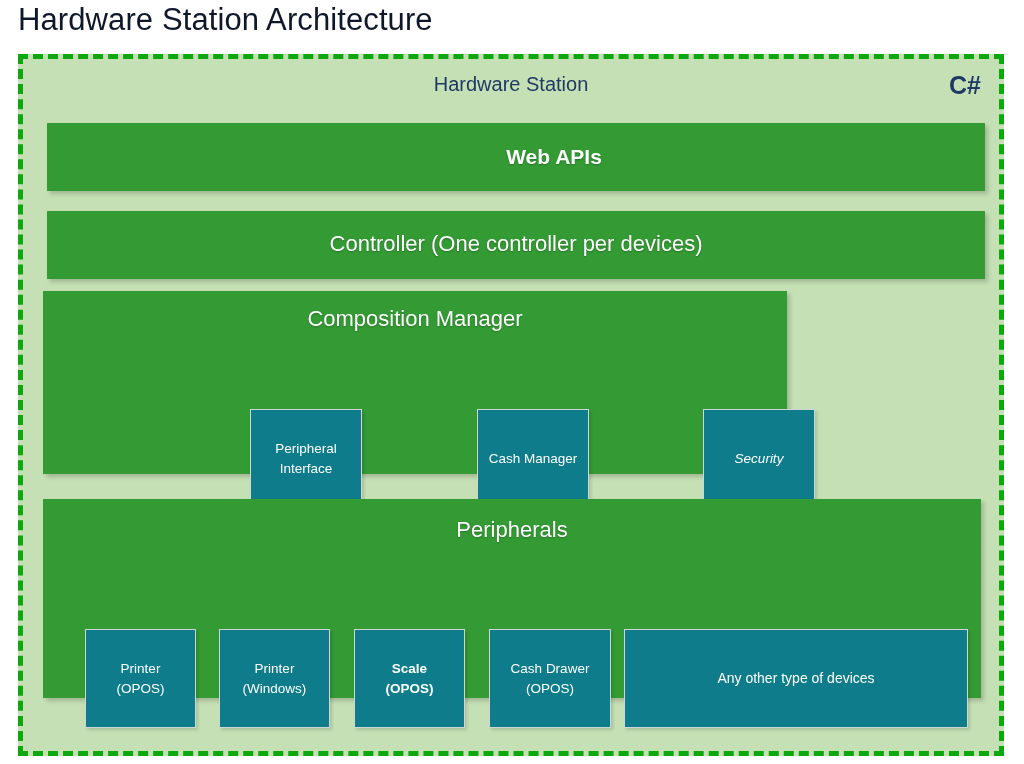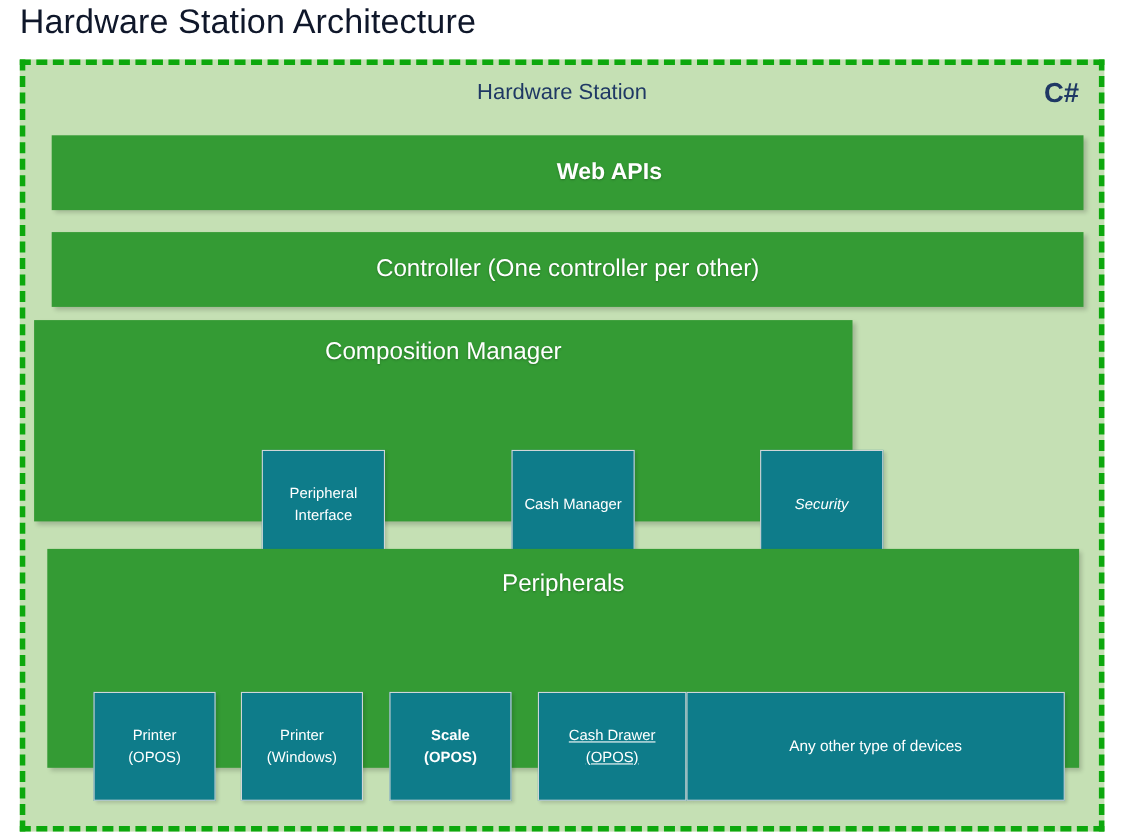--- a/index.html
+++ b/index.html
@@ -79,21 +79,21 @@
     left: 24px;  top: 64px;  width: 938px; height: 68px;
   }
   #layer-web-apis .layer-title { top: 22px; font-size: 21px; font-weight: bold; padding-left: 38px; }
 
   #layer-controller {
     left: 24px;  top: 152px; width: 938px; height: 68px;
   }
   #layer-controller .layer-title { top: 20px; font-size: 22px; }
 
   #layer-composition {
-    left: 8px;  top: 232px; width: 744px; height: 183px;
+    left: 20px;  top: 232px; width: 744px; height: 183px;
   }
   #layer-composition .layer-title { top: 15px; font-size: 22px; }
 
   #layer-peripherals {
     left: 20px;  top: 440px; width: 938px; height: 199px; padding-left: 38px;
   }
   #layer-peripherals .layer-title { top: 18px; font-size: 22px; }
 
   
   .component {
@@ -116,40 +116,40 @@
   #comp-row .component { top: 118px; height: 99px; }
   #cmp-peripheral-interface { left: 207px; width: 112px; }
   #cmp-lock-manager        { left: 434px; width: 112px; }
   #cmp-security            { left: 660px; width: 112px; font-style: italic; }
 
   
   #periph-row .component { top: 130px; height: 99px; }
   #dev-printer-opos    { left:  42px; width: 111px; }
   #dev-printer-windows { left: 176px; width: 111px; }
   #dev-scale-opos      { left: 311px; width: 111px; font-weight: bold; }
-  #dev-cash-drawer     { left: 446px; width: 135px; text-decoration: underline; }
+  #dev-cash-drawer     { left: 446px; width: 122px; }
   #dev-any-other       { left: 581px; width: 344px; font-size: 14px; }
 </style>
 </head>
 <body>
 
 <div id="page-title">Hardware Station Architecture</div>
 
 <div id="hardware-station">
 
   <div id="hs-header">Hardware Station</div>
 
   <div id="lang-badge">C#</div>
 
   <div class="layer" id="layer-web-apis">
     <div class="layer-title">Web APIs</div>
   </div>
 
   <div class="layer" id="layer-controller">
-    <div class="layer-title">Controller (One controller per other)</div>
+    <div class="layer-title">Controller (One controller per devices)</div>
   </div>
 
   <div class="layer" id="layer-composition">
     <div class="layer-title">Composition Manager</div>
     <div id="comp-row">
       <div class="component" id="cmp-peripheral-interface">Peripheral
 Interface</div>
       <div class="component" id="cmp-lock-manager">Cash Manager</div>
       <div class="component" id="cmp-security">Security</div>
     </div>

